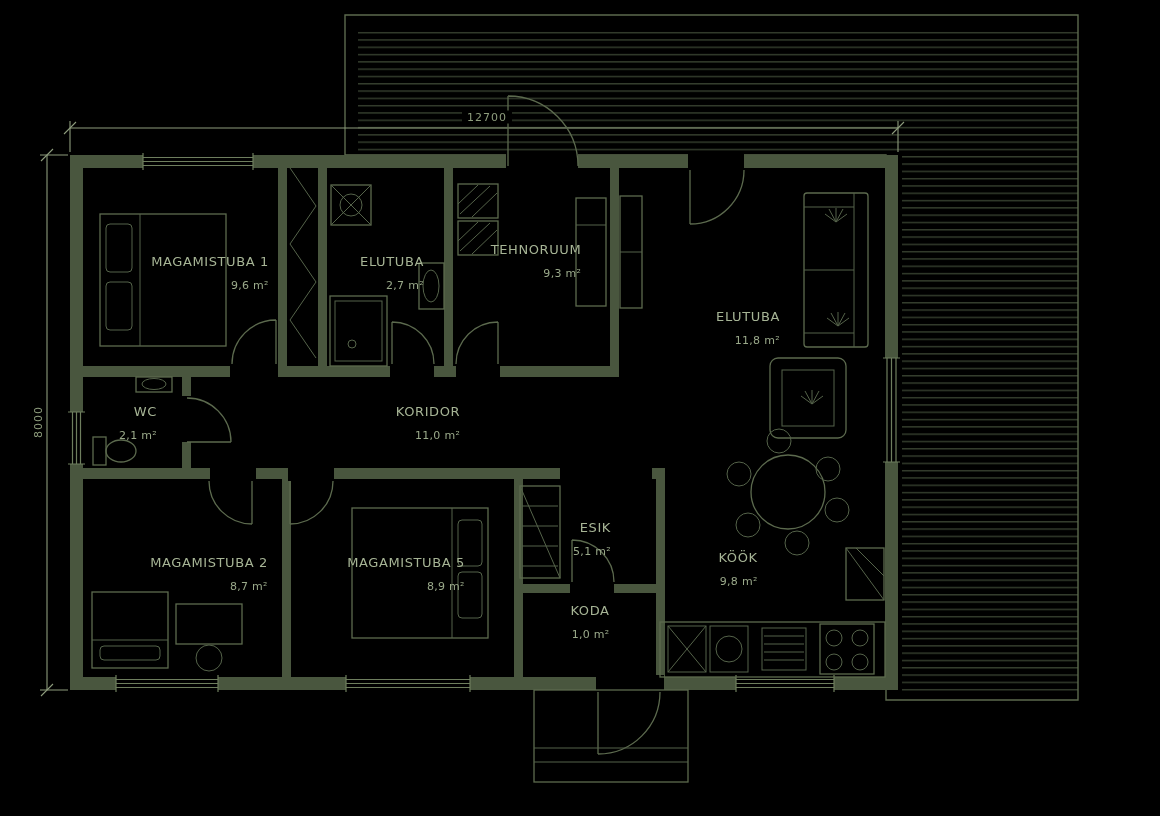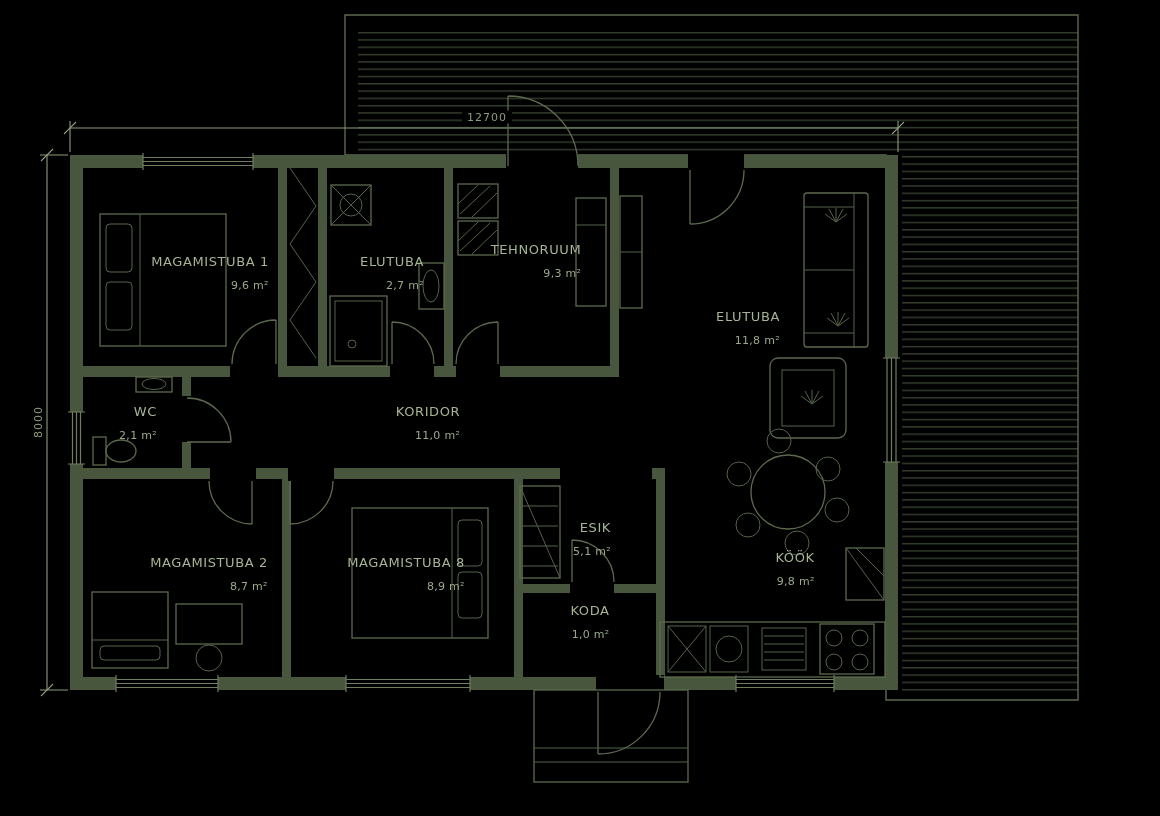--- a/index.html
+++ b/index.html
@@ -282,30 +282,30 @@
 </div>
 <div class="label" style="left:428px;top:423px">
   <div class="room-name">KORIDOR</div>
   <div class="room-area">11,0 m²</div>
 </div>
 <div class="label" style="left:209px;top:574px">
   <div class="room-name">MAGAMISTUBA 2</div>
   <div class="room-area">8,7 m²</div>
 </div>
 <div class="label" style="left:406px;top:574px">
-  <div class="room-name">MAGAMISTUBA 8</div>
+  <div class="room-name">MAGAMISTUBA 5</div>
   <div class="room-area">8,9 m²</div>
 </div>
 <div class="label" style="left:592px;top:539px">
   <div class="room-name">ESIK</div>
   <div class="room-area">5,1 m²</div>
 </div>
 <div class="label" style="left:590px;top:622px">
   <div class="room-name">KODA</div>
   <div class="room-area">1,0 m²</div>
 </div>
-<div class="label" style="left:795px;top:569px">
+<div class="label" style="left:738px;top:569px">
   <div class="room-name">KÖÖK</div>
   <div class="room-area">9,8 m²</div>
 </div>
 
 <div class="dim-label" style="left:487px;top:117px">12700</div>
 <div class="dim-label vert" style="left:38px;top:422px">8000</div>
 
 </body></html>

